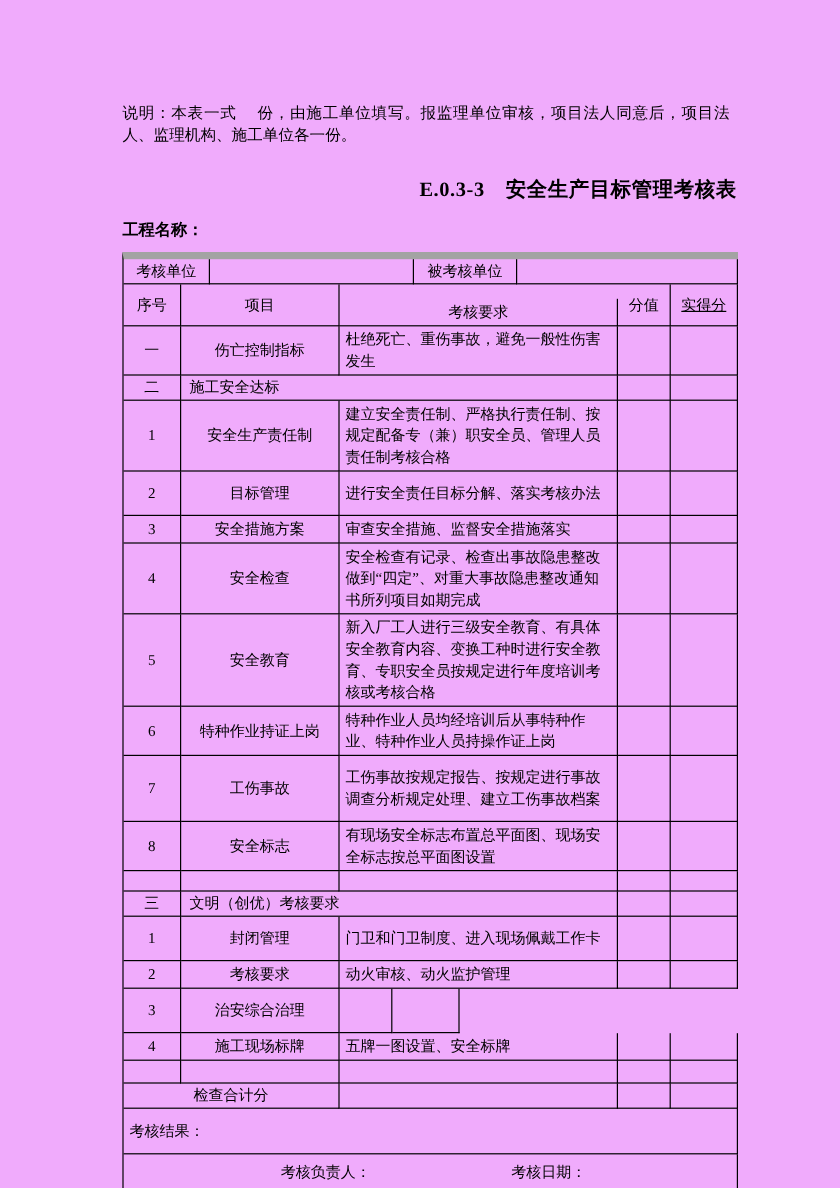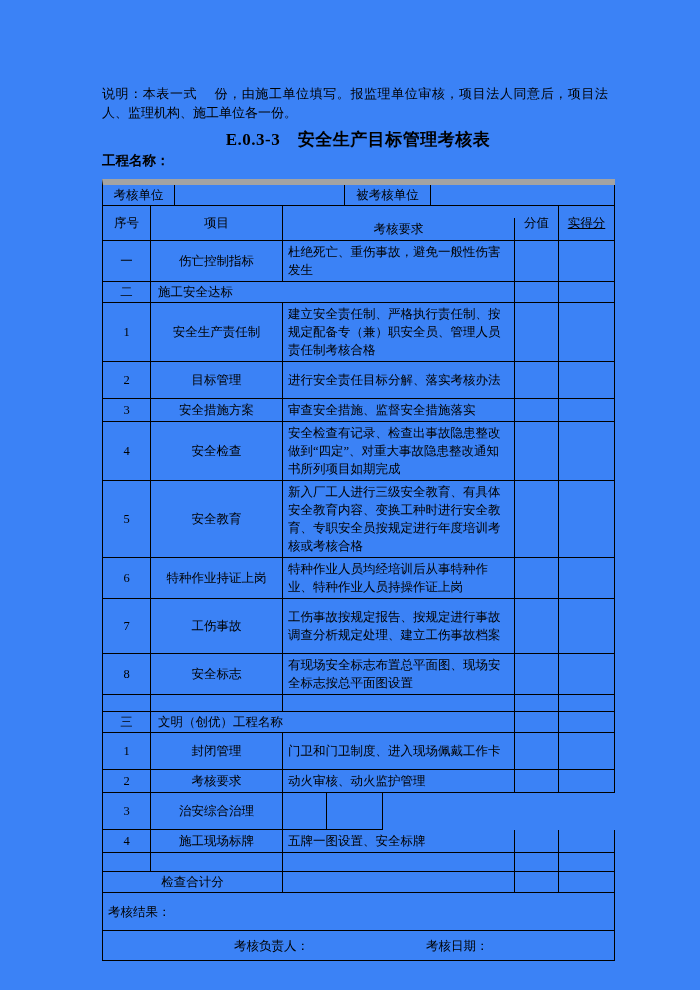--- a/index.html
+++ b/index.html
@@ -1,41 +1,42 @@
 <!DOCTYPE html>
 <html><head>
 <meta charset="utf-8">
 <style>
   html, body { margin: 0; padding: 0; background: #888; }
   .page {
     width: 700px; height: 990px;
-    background: #3b82f6;
+    background: #f0abfc;
     box-sizing: border-box;
     padding: 84px 0 0 102px;
     font-family: "Liberation Serif", "DejaVu Serif", serif;
     color: #000;
     position: relative;
   }
   .content { width: 512px; }
 
   .note {
     font-size: 13px;
     line-height: 19px;
     width: 506px;
     text-align: justify;
   }
   .title {
-    margin-top: 6px;
+    margin-top: 24px;
     font-size: 17px;
     font-weight: bold;
-    text-align: center;
+    text-align: right;
     line-height: 24px;
     letter-spacing: 0.5px;
   }
   .project-label {
+    margin-top: 13px;
     font-size: 13.5px;
     font-weight: bold;
     line-height: 18px;
   }
 
   .tbl {
     margin-top: 9px;
     width: 512px;
     border-left: 1px solid #000;
     border-top: 6px solid #a3a3a3;
@@ -202,21 +203,21 @@
       <div class="row rh-blank1">
         <div class="cell c-seq"></div>
         <div class="cell c-item"></div>
         <div class="cell c-req"></div>
         <div class="cell c-score"></div>
         <div class="cell c-got"></div>
       </div>
 
       <div class="row rh1">
         <div class="cell c-seq">三</div>
-        <div class="cell c-span left">文明（创优）工程名称</div>
+        <div class="cell c-span left">文明（创优）考核要求</div>
         <div class="cell c-score"></div>
         <div class="cell c-got"></div>
       </div>
 
       <div class="row rh2">
         <div class="cell c-seq">1</div>
         <div class="cell c-item">封闭管理</div>
         <div class="cell c-req">门卫和门卫制度、进入现场佩戴工作卡</div>
         <div class="cell c-score"></div>
         <div class="cell c-got"></div>

